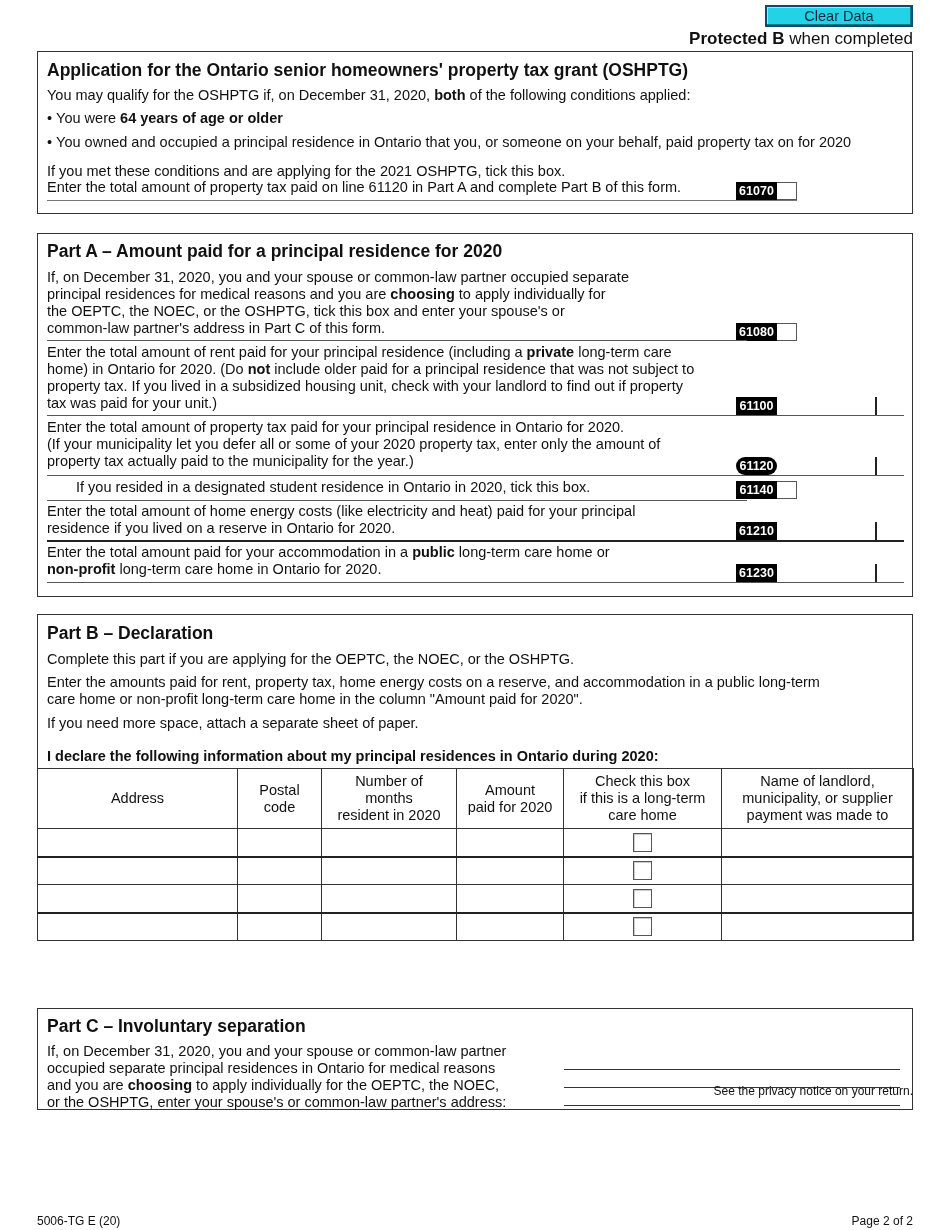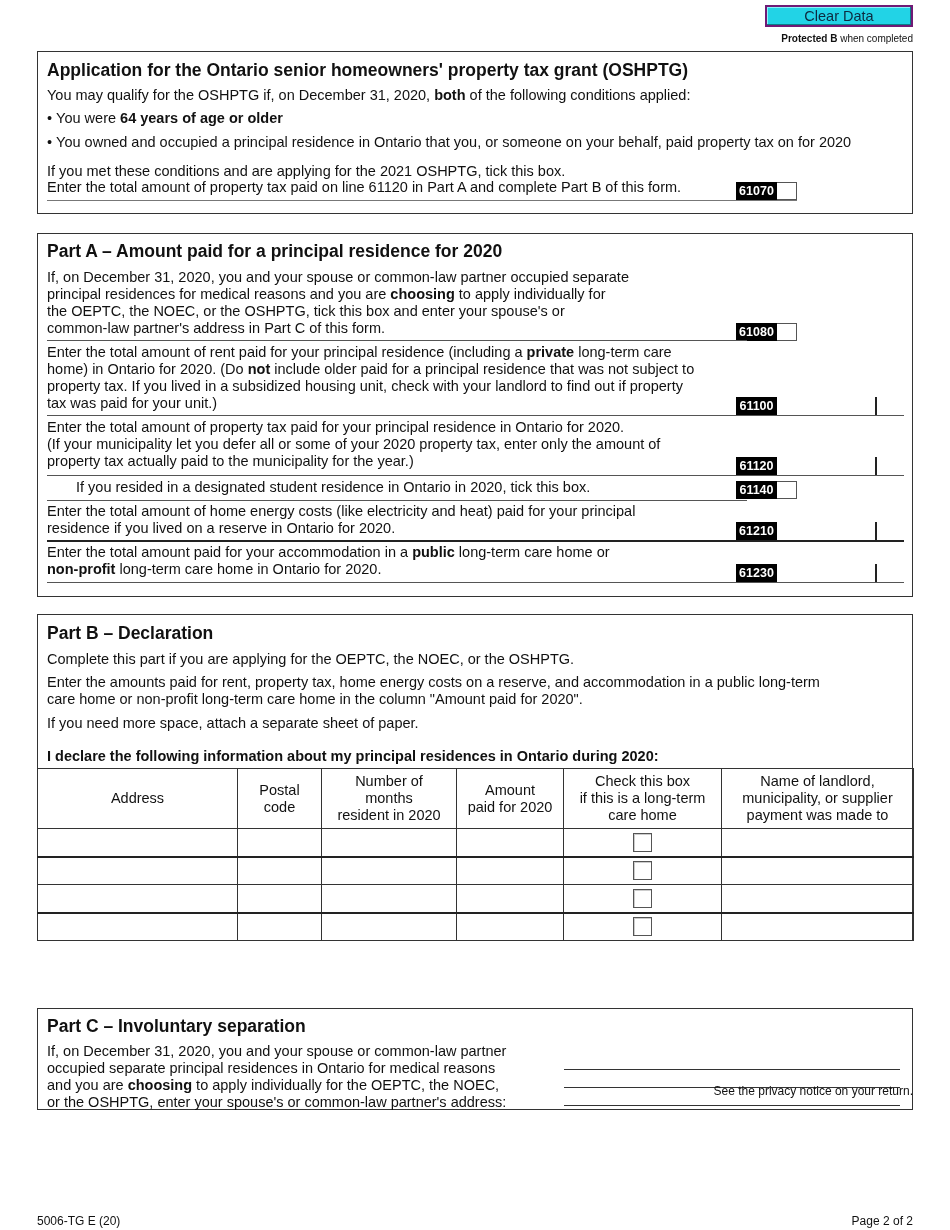--- a/index.html
+++ b/index.html
@@ -11,26 +11,26 @@
     font-size: 14.5px;
     line-height: 17px;
     overflow: hidden;
   }
   .abs { position: absolute; }
   b, .bold { font-weight: bold; }
 
   
   #clear-btn {
     position: absolute; left: 765px; top: 5px; width: 148px; height: 22px;
-    background: #22d3e6; border: 2px solid #701a75;
+    background: #22d3e6; border: 2px solid #0c4a6e;
     box-shadow: inset -1px -1px 0 #0a7c88, inset 1px 1px 0 #8cf0fa;
     color: #0d2a40; font-size: 14.5px; text-align: center; line-height: 18px;
     font-family: "Liberation Sans", sans-serif; cursor: pointer;
   }
-  #protected { position: absolute; right: 37px; top: 30px; font-size: 10px; }
+  #protected { position: absolute; right: 37px; top: 30px; font-size: 17px; }
 
   
   .section {
     position: absolute; left: 37px; width: 876px;
     border: 1.5px solid #333;
     background: #fff;
   }
   .sec-title { position: absolute; left: 9px; font-size: 17.5px; font-weight: bold; line-height: 20px; }
   .txt { position: absolute; left: 9px; font-size: 14.5px; line-height: 17px; }
 
@@ -108,21 +108,21 @@
   </div>
   <div class="code" style="left:698px; top:163px;">61100</div>
   <div class="vbar" style="left:837px; top:163px;"></div>
   <div class="hline" style="left:9px; width:857px; top:181px;"></div>
 
   <div class="txt" style="top:185px;">
     <div>Enter the total amount of property tax paid for your principal residence in Ontario for 2020.</div>
     <div>(If your municipality let you defer all or some of your 2020 property tax, enter only the amount of</div>
     <div>property tax actually paid to the municipality for the year.)</div>
   </div>
-  <div class="code" style="left:698px; top:223px;">61120</div>
+  <div class="code" style="left:698px; top:223px;border-radius:9px;">61120</div>
   <div class="vbar" style="left:837px; top:223px;"></div>
   <div class="hline" style="left:9px; width:857px; top:241px;"></div>
 
   <div class="txt" style="top:245px;margin-left:29px;">If you resided in a designated student residence in Ontario in 2020, tick this box.</div>
   <div class="code" style="left:698px; top:247px;">61140</div>
   <div class="tickbox" style="left:739px; top:247px;"></div>
   <div class="hline" style="left:9px; width:700px; top:266px;"></div>
 
   <div class="txt" style="top:269px;">
     <div>Enter the total amount of home energy costs (like electricity and heat) paid for your principal</div>

